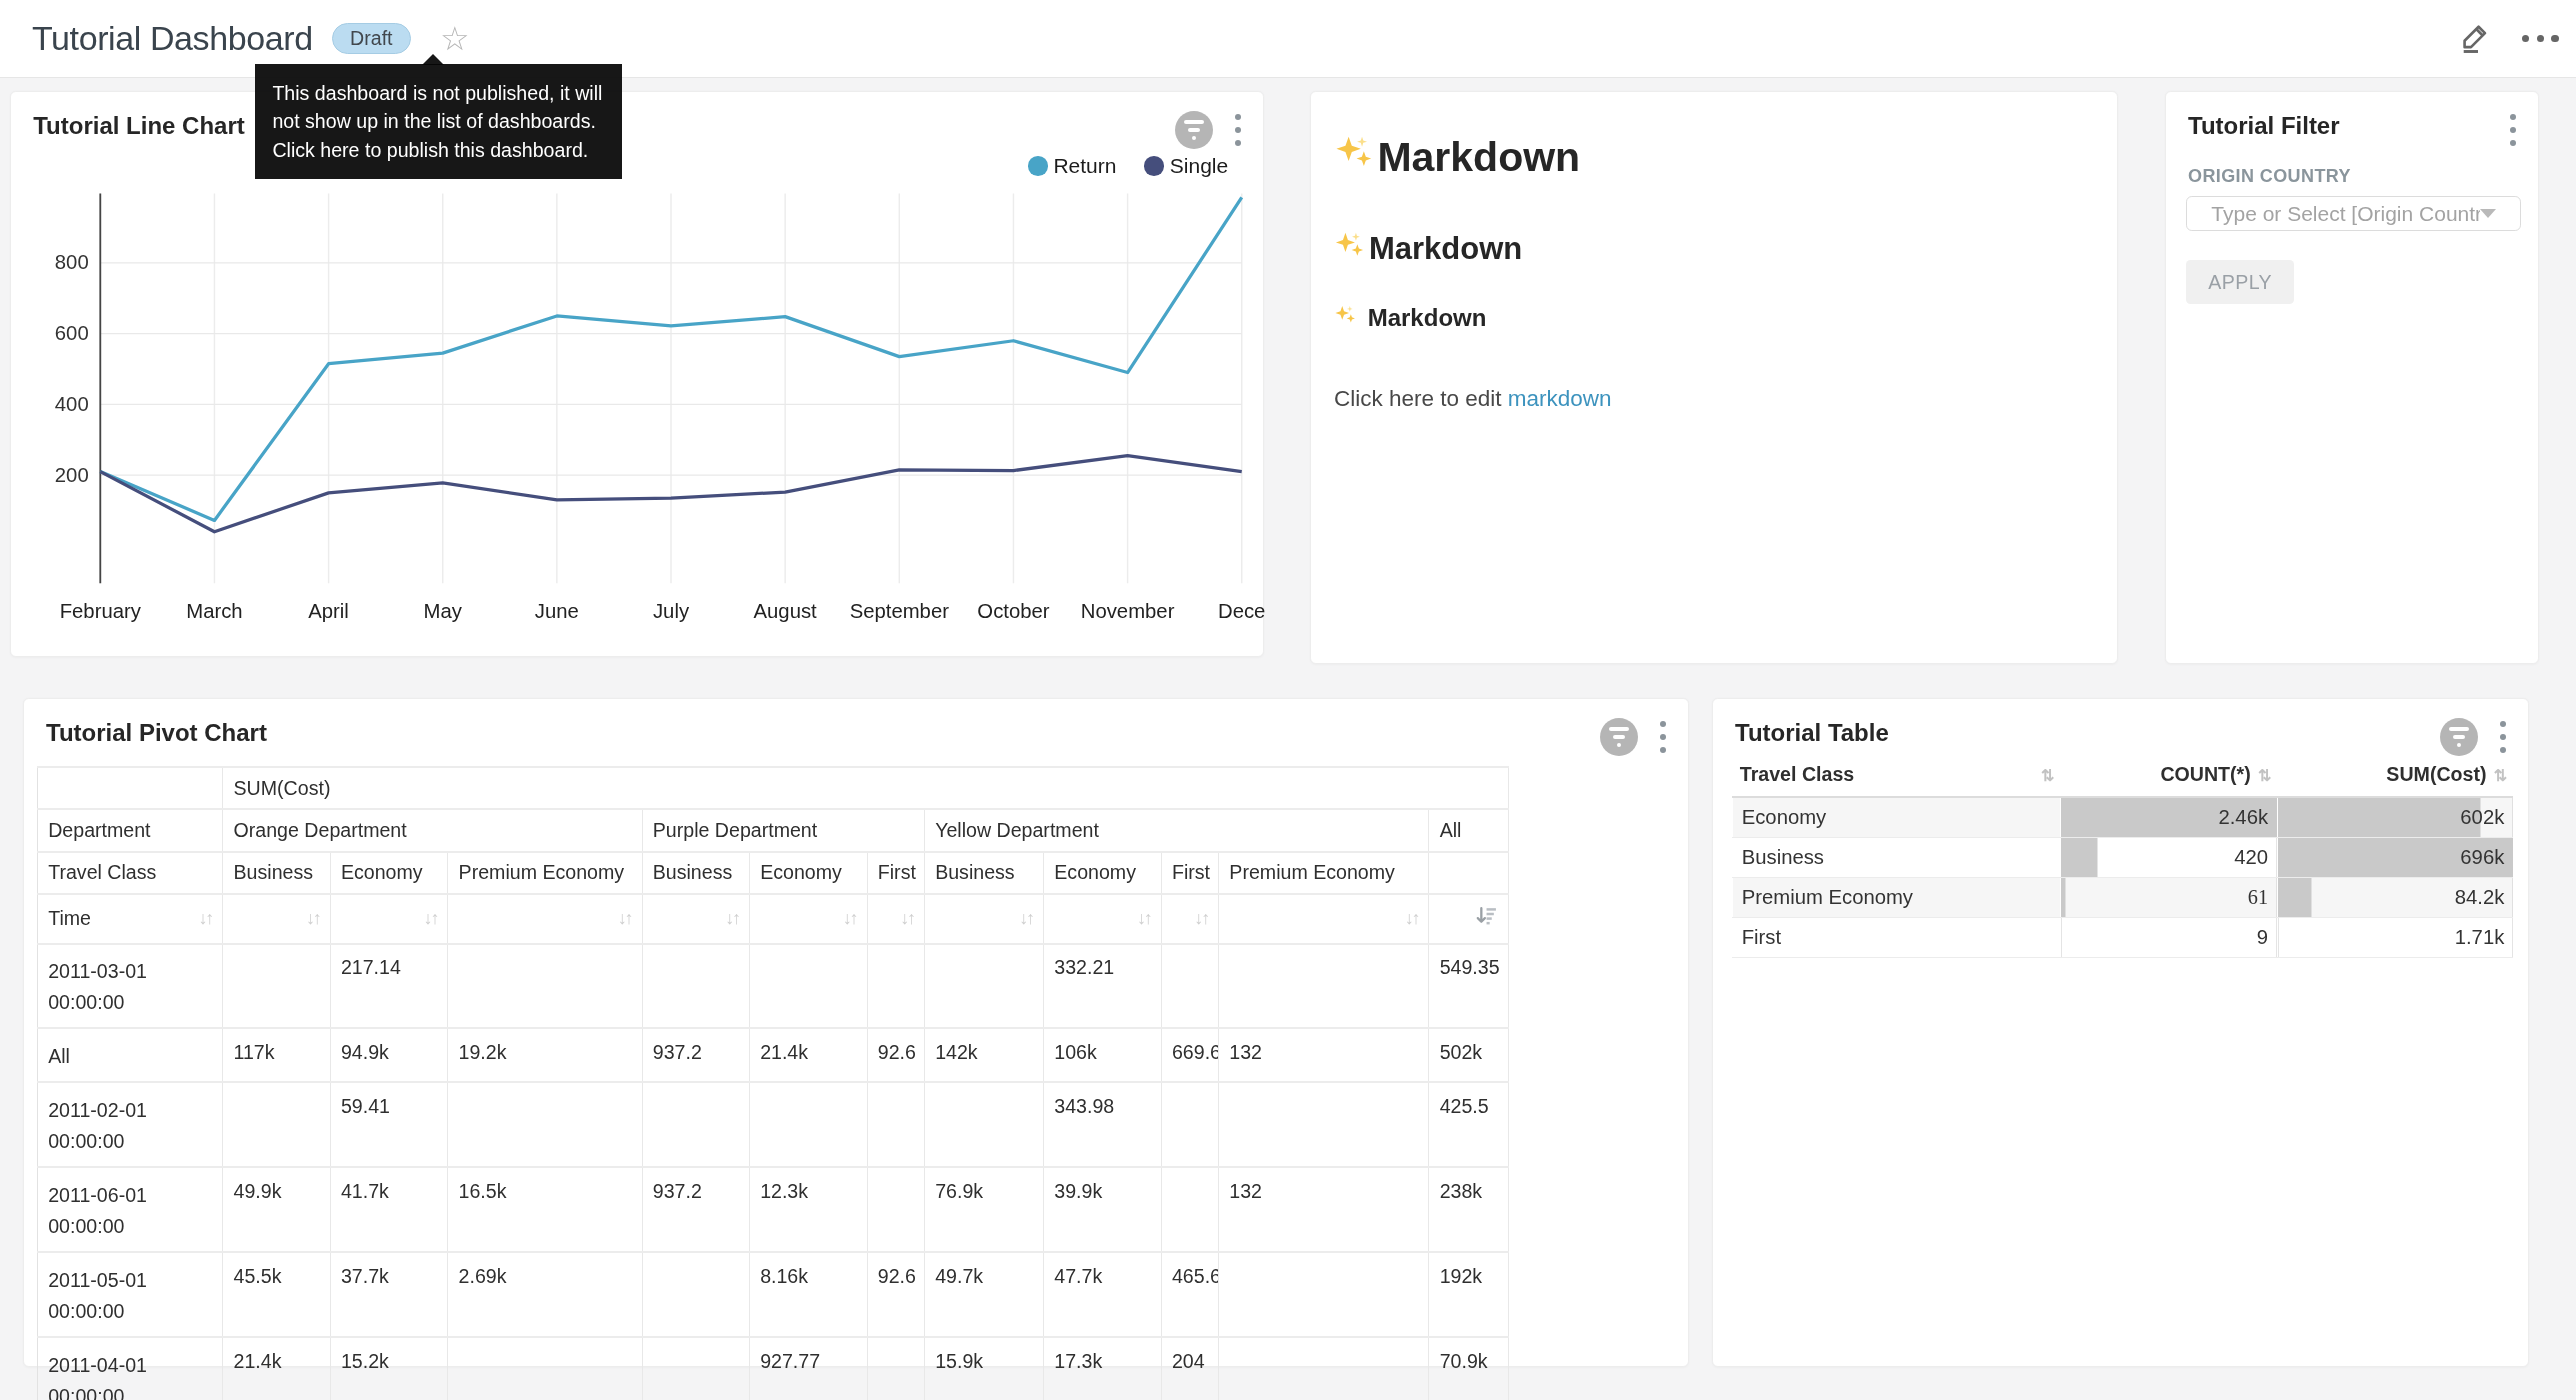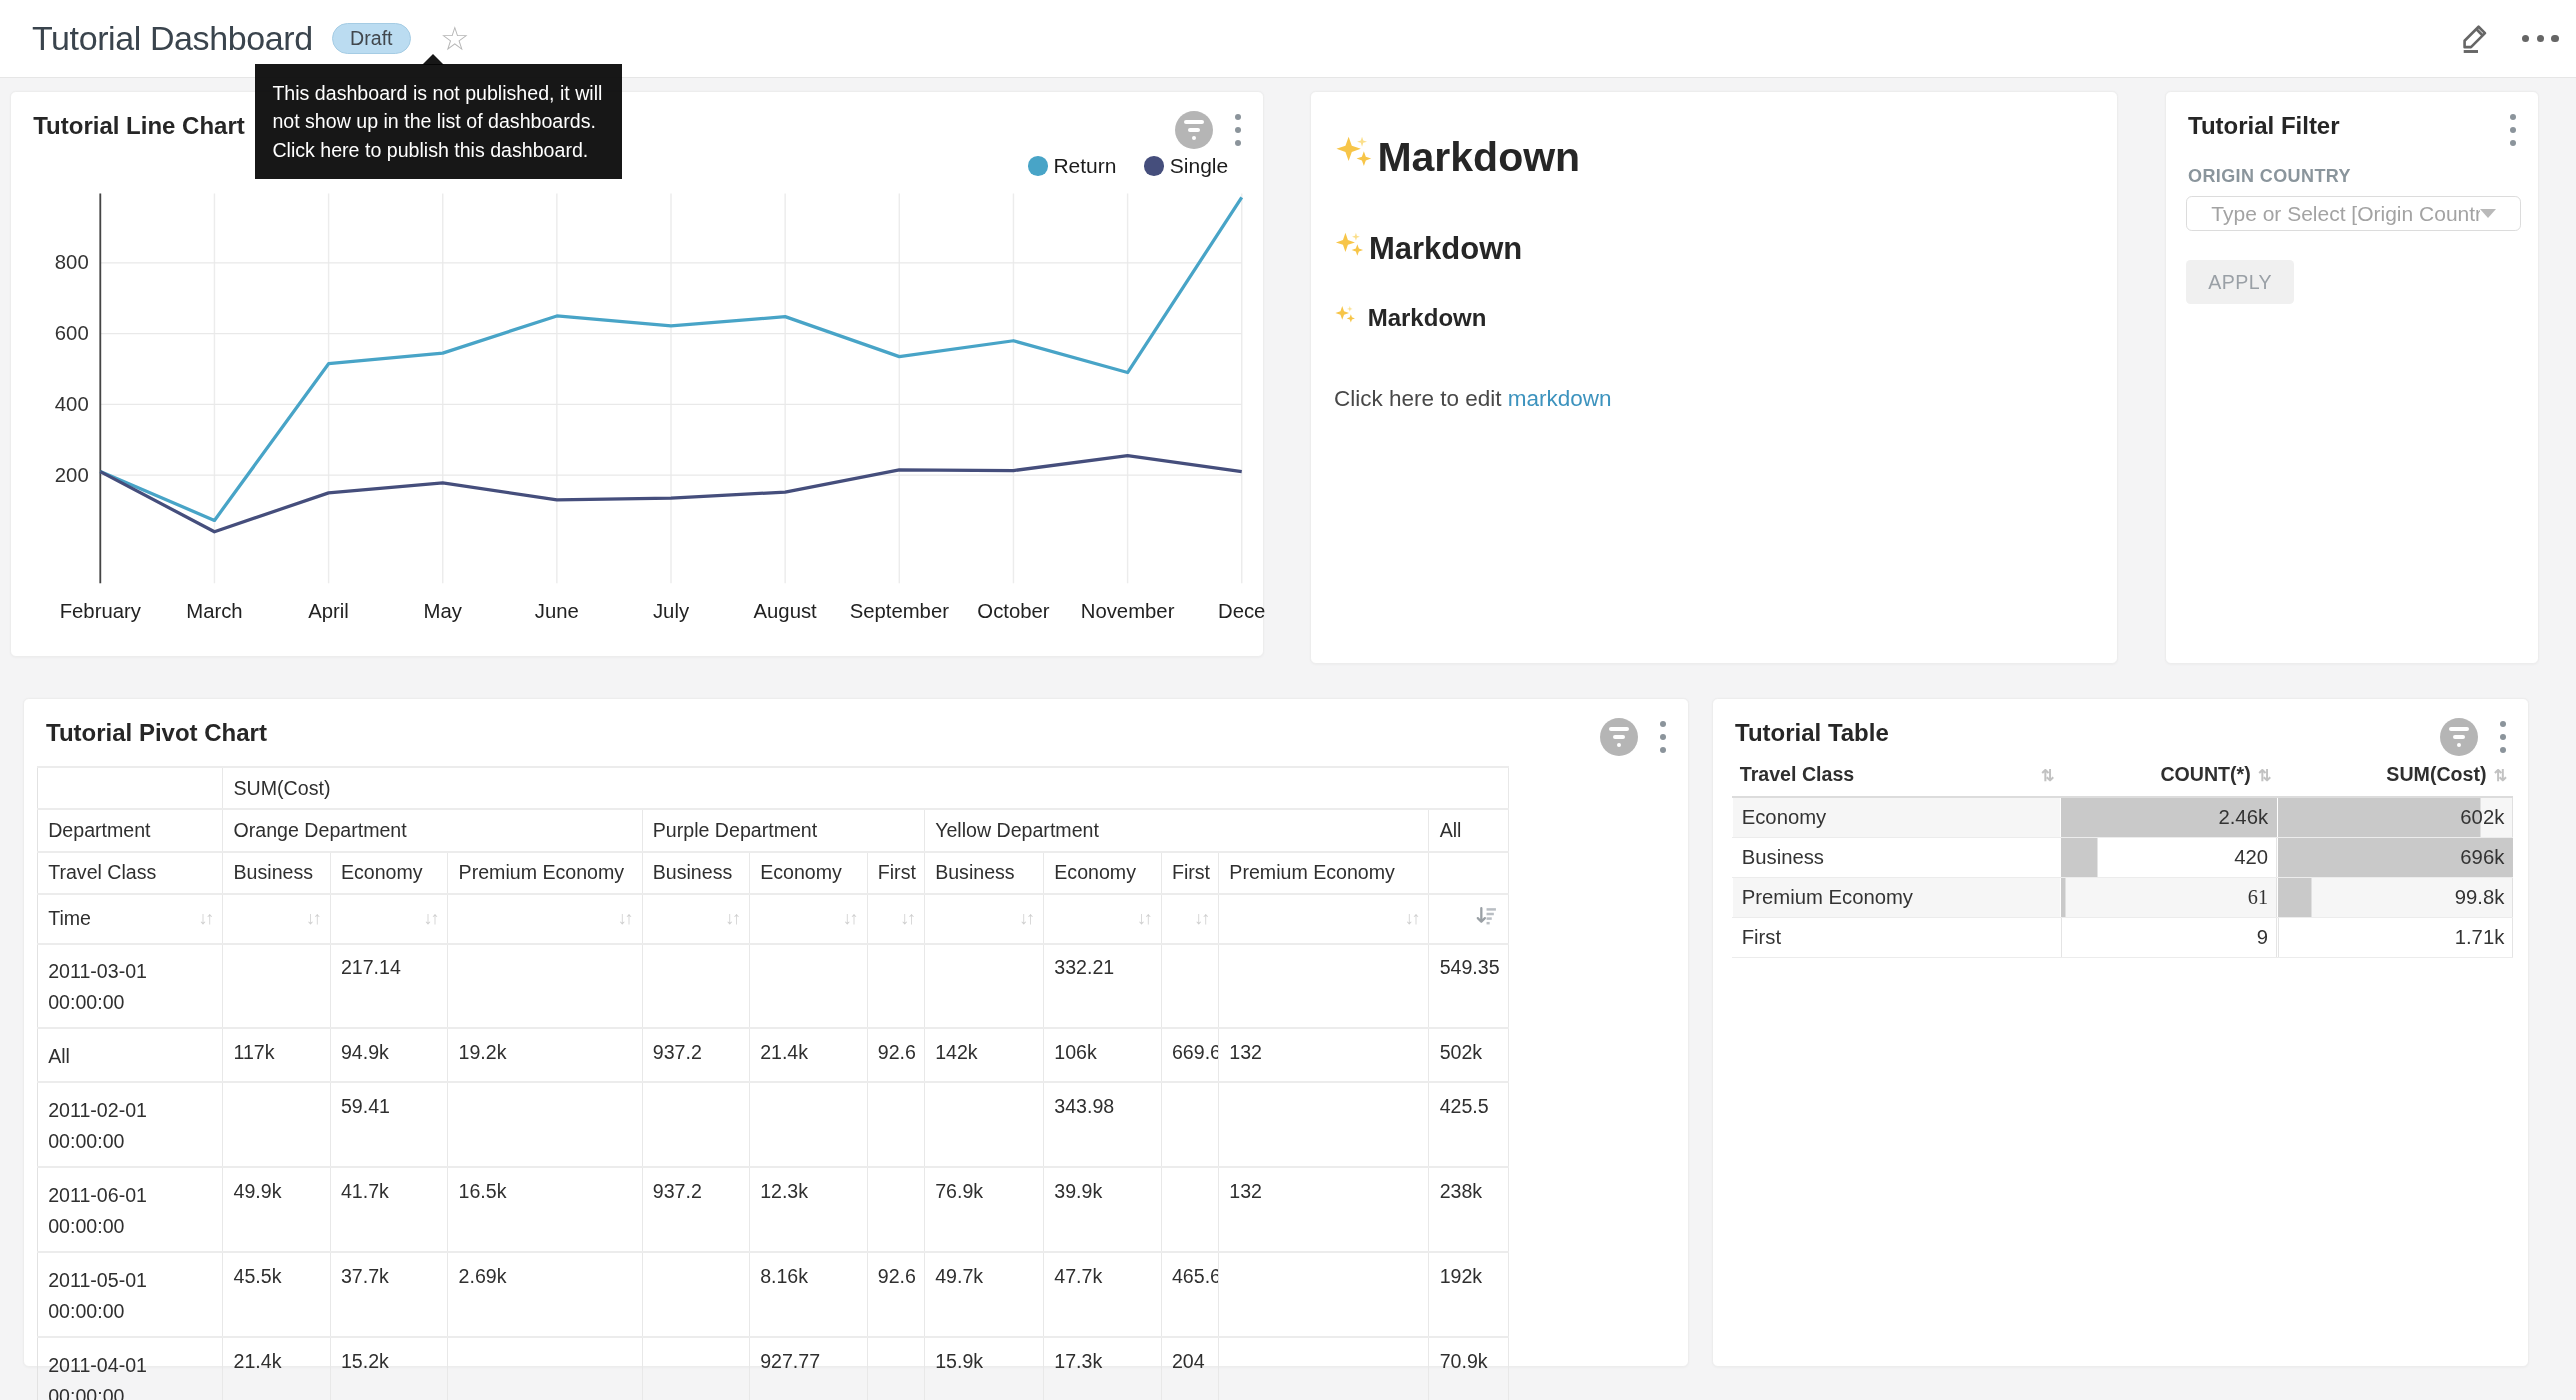--- a/index.html
+++ b/index.html
@@ -498,21 +498,21 @@
       <td class="num" style="background-image:linear-gradient(to right, #c9c9c9 86.5%, rgba(0,0,0,0) 86.5%);">602k</td>
           </tr>
           <tr class="">
       <td>Business</td>
       <td class="num" style="background-image:linear-gradient(to right, #c9c9c9 17%, rgba(0,0,0,0) 17%);">420</td>
       <td class="num" style="background-image:linear-gradient(to right, #c9c9c9 100%, rgba(0,0,0,0) 100%);">696k</td>
           </tr>
           <tr class="striped">
       <td>Premium Economy</td>
       <td class="num" style="background-image:linear-gradient(to right, #c9c9c9 2.5%, rgba(0,0,0,0) 2.5%);font-family:Liberation Serif, serif;">61</td>
-      <td class="num" style="background-image:linear-gradient(to right, #c9c9c9 14.3%, rgba(0,0,0,0) 14.3%);">99.8k</td>
+      <td class="num" style="background-image:linear-gradient(to right, #c9c9c9 14.3%, rgba(0,0,0,0) 14.3%);">84.2k</td>
           </tr>
           <tr class="">
       <td>First</td>
       <td class="num" style="background-image:linear-gradient(to right, #c9c9c9 0.4%, rgba(0,0,0,0) 0.4%);">9</td>
       <td class="num" style="background-image:linear-gradient(to right, #c9c9c9 0.3%, rgba(0,0,0,0) 0.3%);">1.71k</td>
           </tr>
         </tbody>
       </table>
   </div>
 

